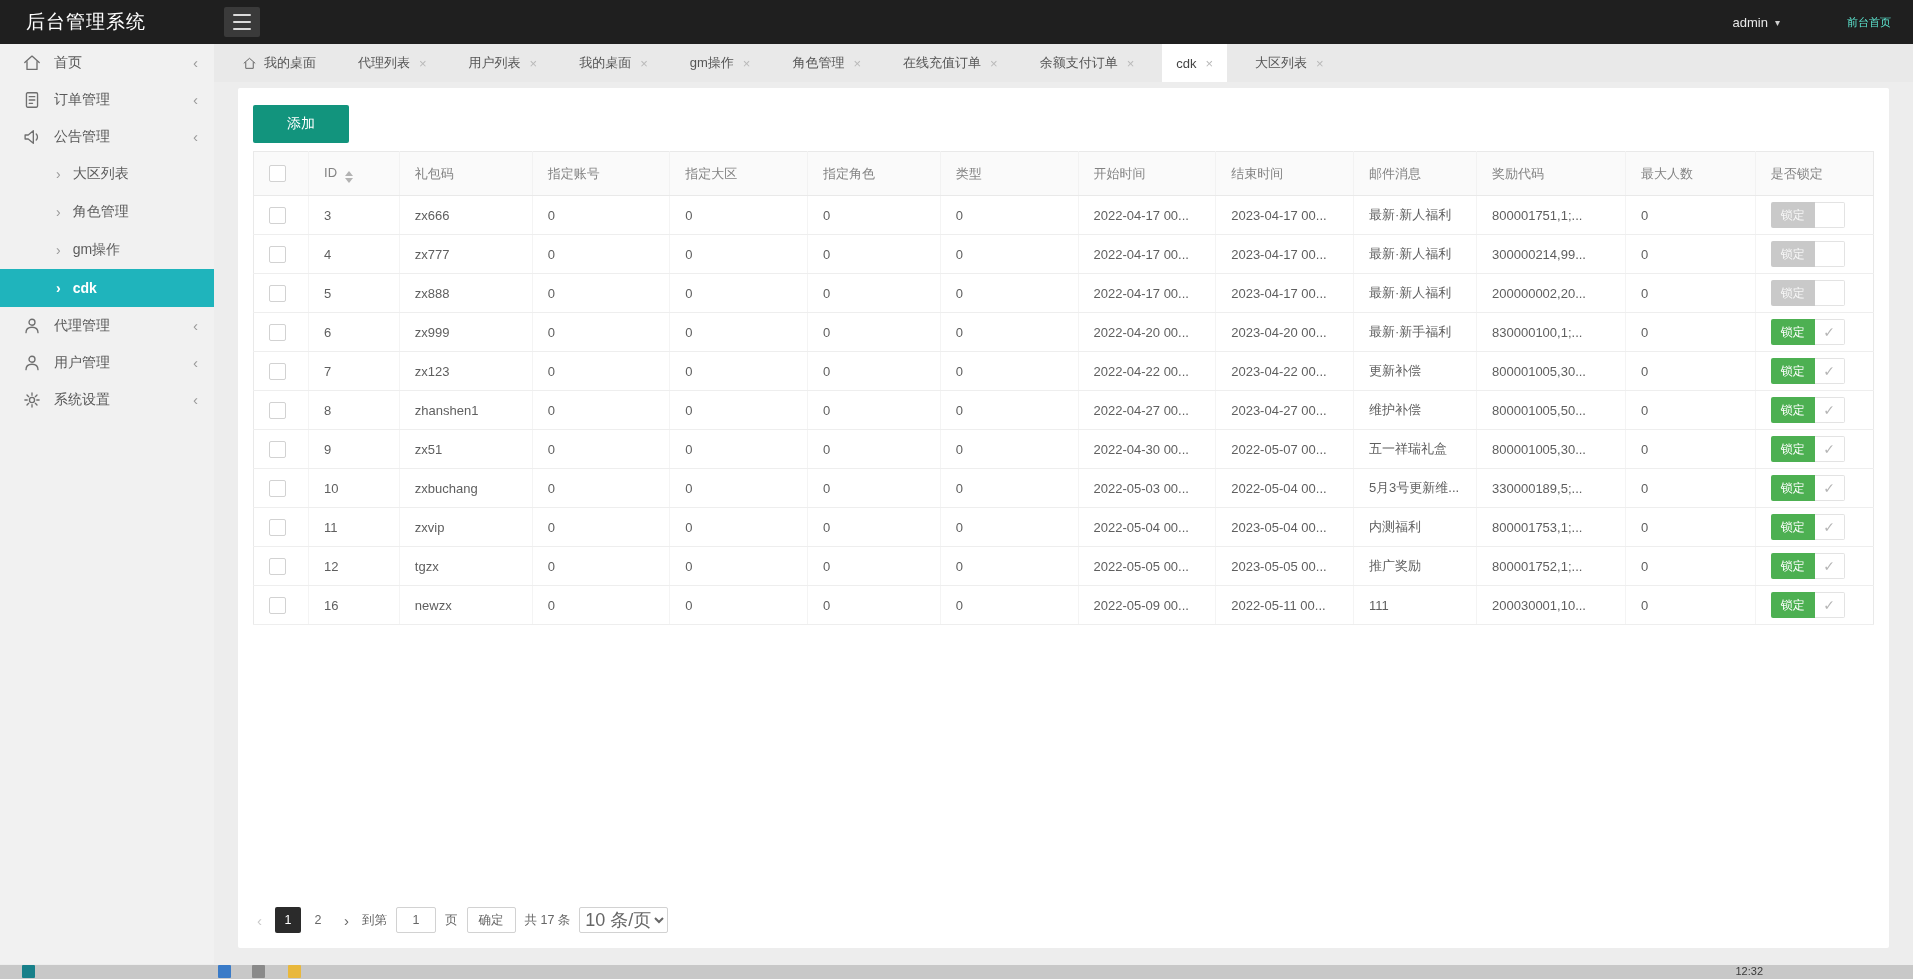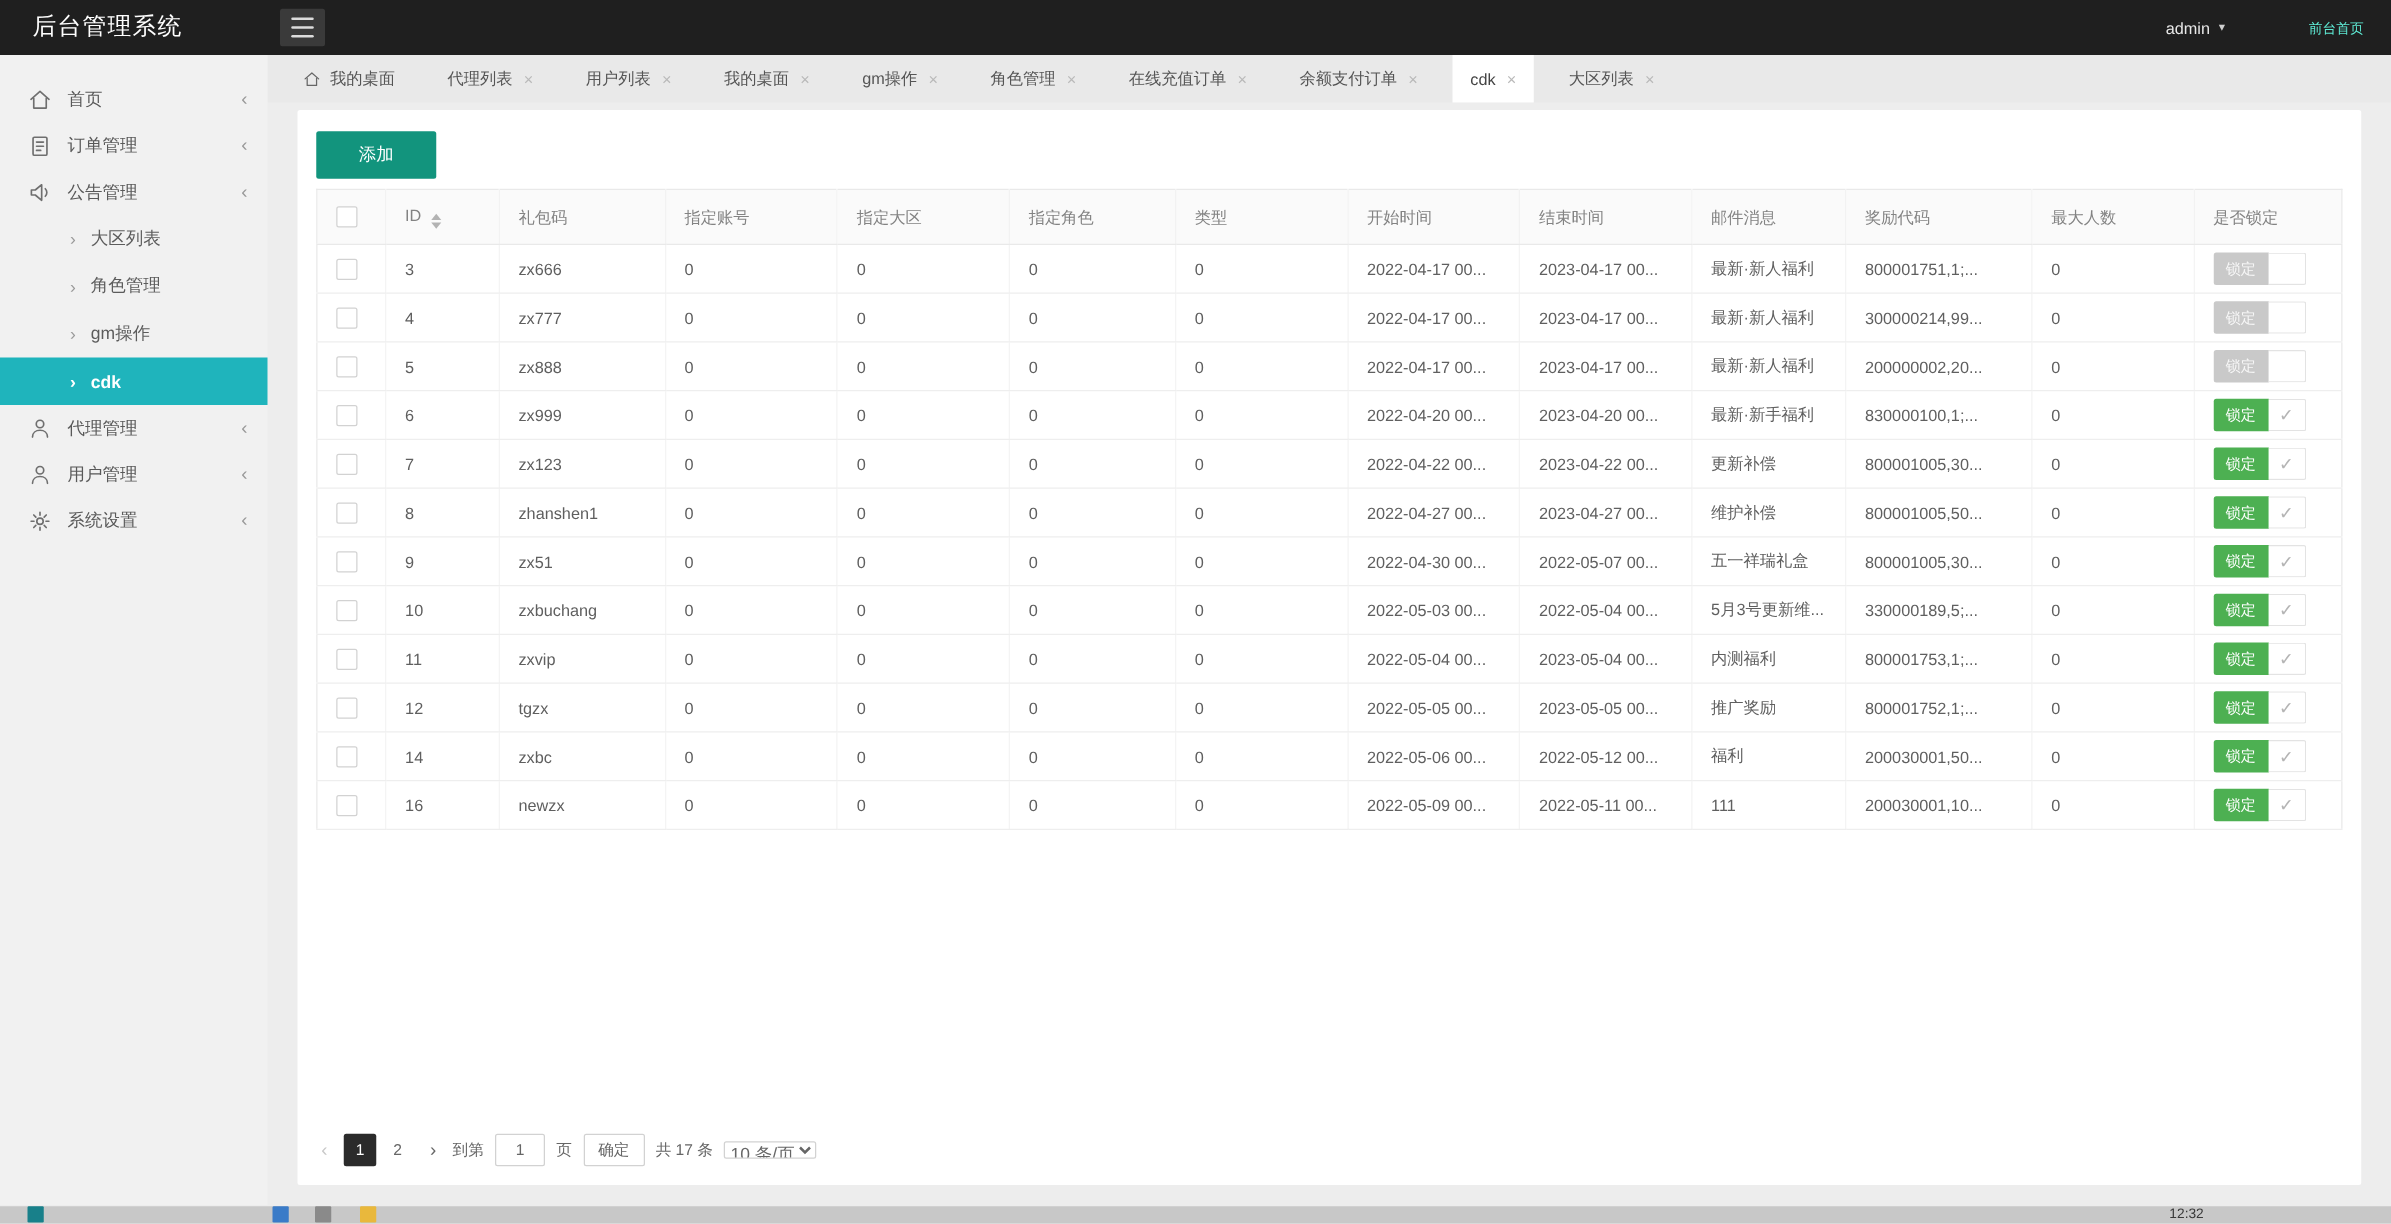--- a/index.html
+++ b/index.html
@@ -11,21 +11,21 @@
   .topbar { position:absolute; left:0; top:0; width:100%; height:44px; background:var(--topbar-bg,#1f1f1f); z-index:30; }
   .app-title { position:absolute; left:26px; top:0; line-height:44px; color:#fff; font-size:19px; letter-spacing:1px; }
   .hamburger { position:absolute; left:224px; top:7px; width:36px; height:30px; background:#3a3a3a; border:none; border-radius:2px; cursor:pointer; padding:7px 9px; display:flex; flex-direction:column; justify-content:space-between; }
   .hamburger i { display:block; height:2px; background:#dcdcdc; border-radius:1px; }
   .topbar-right { position:absolute; right:22px; top:0; height:44px; display:flex; align-items:center; gap:67px; }
   .user-menu { color:#e8e8e8; font-size:13px; cursor:pointer; display:flex; align-items:center; }
   .user-menu .caret { color:#cfcfcf; font-size:10px; margin-left:7px; }
   .front-link { color:#5eead4; font-size:11px; text-decoration:none; cursor:pointer; }
 
   
-  .sidebar { position:absolute; left:0; top:44px; width:214px; height:920px; background:#f1f1f1; z-index:20; padding-top:17px; }
+  .sidebar { position:absolute; left:0; top:44px; width:214px; height:920px; background:#f1f1f1; z-index:20; padding-top:0; }
   .side-item { position:relative; height:37px; display:flex; align-items:center; color:#595959; font-size:14px; cursor:pointer; padding-left:22px; }
   .side-item .ico { width:20px; height:20px; margin-right:12px; color:#6f6f6f; display:inline-flex; }
   .side-item .arr { position:absolute; right:16px; color:#9a9a9a; font-size:15px; }
   .side-item .arr.down { transform:rotate(90deg); }
   .sub-item { position:relative; height:38px; display:flex; align-items:center; color:#5c5c5c; font-size:14px; cursor:pointer; padding-left:56px; }
   .sub-item .pre { color:#9a9a9a; margin-right:12px; font-size:14px; }
   .sub-item.active { background:var(--accent,#1fb4bc); color:#fff; font-weight:bold; }
   .sub-item.active .pre { color:#fff; }
 
   
@@ -56,21 +56,21 @@
   .lock-toggle.locked .lock-label { background:var(--lock-green,#4db052); color:#fff; }
 
   
   .pager { position:absolute; left:15px; bottom:15px; display:flex; align-items:center; font-size:12.5px; color:#666; gap:9px; }
   .pg-arrow { color:#666; font-size:15px; padding:0 4px; cursor:pointer; }
   .pg-arrow.disabled { color:#c9c9c9; cursor:default; }
   .pg-num { min-width:26px; height:26px; display:flex; align-items:center; justify-content:center; cursor:pointer; border-radius:2px; padding:0 6px; }
   .pg-num.active { background:var(--active-page-bg,#2b2b2b); color:#fff; }
   .pg-input { width:40px; height:26px; border:1px solid #d2d2d2; border-radius:2px; text-align:center; font-size:12.5px; color:#666; outline:none; }
   .pg-confirm { height:26px; padding:0 11px; background:#fff; border:1px solid #d2d2d2; border-radius:2px; font-size:12.5px; color:#666; cursor:pointer; }
-  .pg-size { height:14px; border:1px solid #d2d2d2; border-radius:2px; font-size:14px; color:#666; background:#fff; outline:none; }
+  .pg-size { height:26px; border:1px solid #d2d2d2; border-radius:2px; font-size:18px; color:#666; background:#fff; outline:none;text-align:right; }
 
   
   .taskbar { position:absolute; left:0; bottom:0; width:100%; height:14px; background:#c8c8c8; z-index:40; }
   .tb-ico { position:absolute; bottom:1px; width:13px; height:13px; border-radius:1px; cursor:pointer; }
   .tb-clock { position:absolute; right:150px; bottom:0; font-size:11px; color:#3a3a3a; line-height:15px; }
 </style>
 </head>
 <body>
 
 <div id="app">
@@ -458,40 +458,20 @@
               <td>0</td>
               <td><div class="lock-toggle locked">
                   <span class="lock-label">锁定</span>
                   <span class="lock-box">✓</span>
                 </div></td>
             </tr>
             <tr>
               <td>
                 <div class="checkbox"></div>
               </td>
-              <td>14</td>
-              <td>zxbc</td>
-              <td>0</td>
-              <td>0</td>
-              <td>0</td>
-              <td>0</td>
-              <td>2022-05-06 00...</td>
-              <td>2022-05-12 00...</td>
-              <td>福利</td>
-              <td>200030001,50...</td>
-              <td>0</td>
-              <td><div class="lock-toggle locked">
-                  <span class="lock-label">锁定</span>
-                  <span class="lock-box">✓</span>
-                </div></td>
-            </tr>
-            <tr>
-              <td>
-                <div class="checkbox"></div>
-              </td>
               <td>16</td>
               <td>newzx</td>
               <td>0</td>
               <td>0</td>
               <td>0</td>
               <td>0</td>
               <td>2022-05-09 00...</td>
               <td>2022-05-11 00...</td>
               <td>111</td>
               <td>200030001,10...</td>

